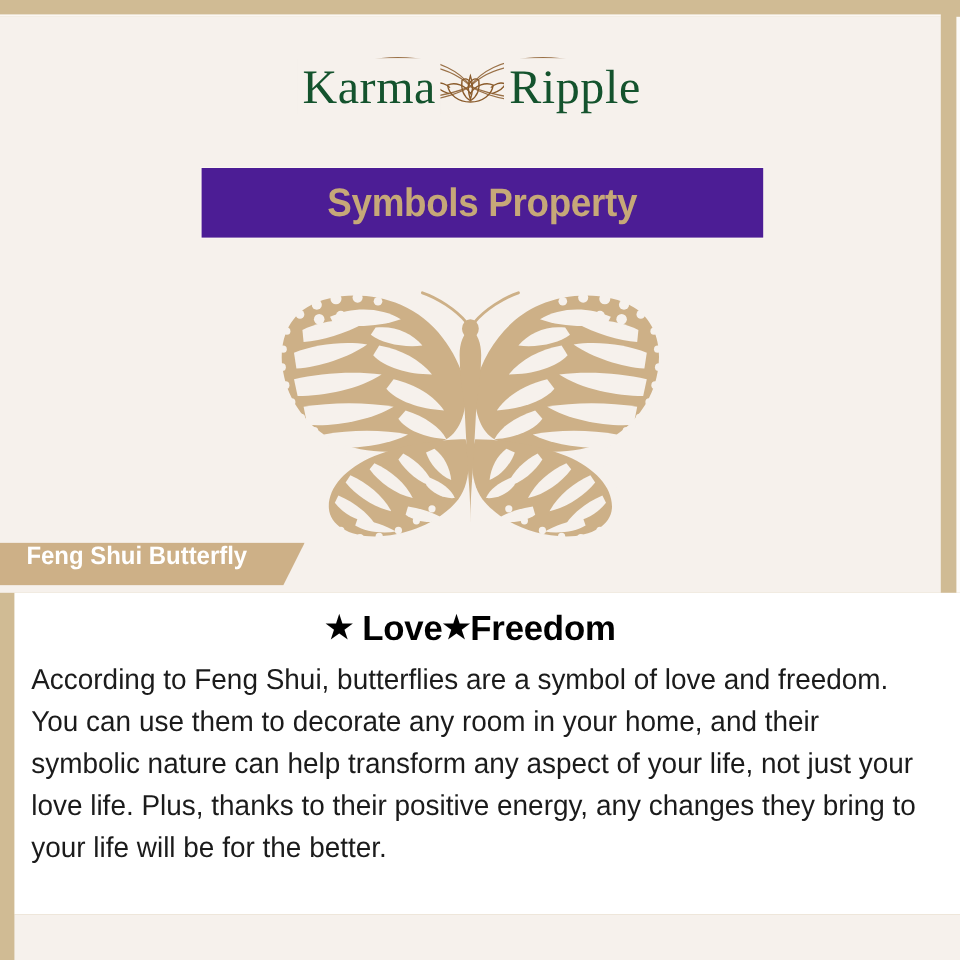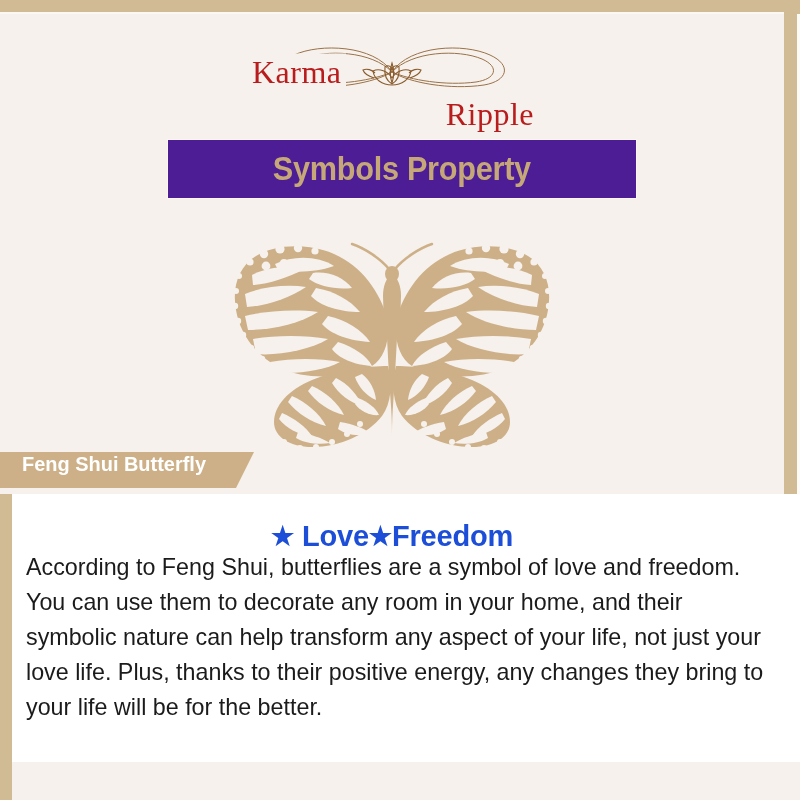--- a/index.html
+++ b/index.html
@@ -37,25 +37,25 @@
   
   .logo-wrap{
     position:absolute;left:0;top:34px;width:784px;height:76px;
     display:flex;align-items:center;justify-content:center;
   }
   .logo{position:relative;width:300px;height:70px;}
   .logo svg{position:absolute;left:0;top:0;}
   .logo-word{
     position:absolute;top:50%;transform:translateY(-50%);
     font-family:"Liberation Serif", serif;
-    font-size:32px;color:#b91c1c;letter-spacing:0.5px;
+    font-size:40px;color:#14532d;letter-spacing:0.5px;
     background:#F6F1EC;padding:0 4px;
   }
   .logo-word.left{left:6px;}
-  .logo-word.right{right:4px;margin-top:42px;}
+  .logo-word.right{right:4px;}
 
   
   .title-bar{
     position:absolute;left:168px;top:140px;width:468px;height:58px;
     background:#4c1d95;
     display:flex;align-items:center;justify-content:center;
     box-shadow:0 0 0 1px #FBF6F1;
   }
   .title-bar .title{
     font-family:"Liberation Sans Narrow","Liberation Sans",sans-serif;
@@ -84,23 +84,22 @@
     transform:scaleX(0.95);transform-origin:left center;
   }
 
   
   .content{
     position:absolute;left:12px;top:494px;width:788px;height:268px;
   }
   .love-line{
     position:absolute;left:0;top:14px;width:760px;text-align:center;
     font-family:"Liberation Sans Narrow","Liberation Sans",sans-serif;
-    font-weight:bold;font-size:29px;color:#1d4ed8;white-space:nowrap;
+    font-weight:bold;font-size:29px;color:#000000;white-space:nowrap;
     letter-spacing:-0.2px;
-    margin-top:12px;
   }
   .love-line .star{font-size:26px;vertical-align:1px;}
   .body-text{
     position:absolute;left:14px;top:55px;width:772px;
     font-family:"Liberation Sans Narrow","Liberation Sans",sans-serif;
     font-size:24px;color:#1B1B1B;line-height:35px;
     transform:scaleX(0.97);transform-origin:left top;
     text-align:left;
   }
 </style>

